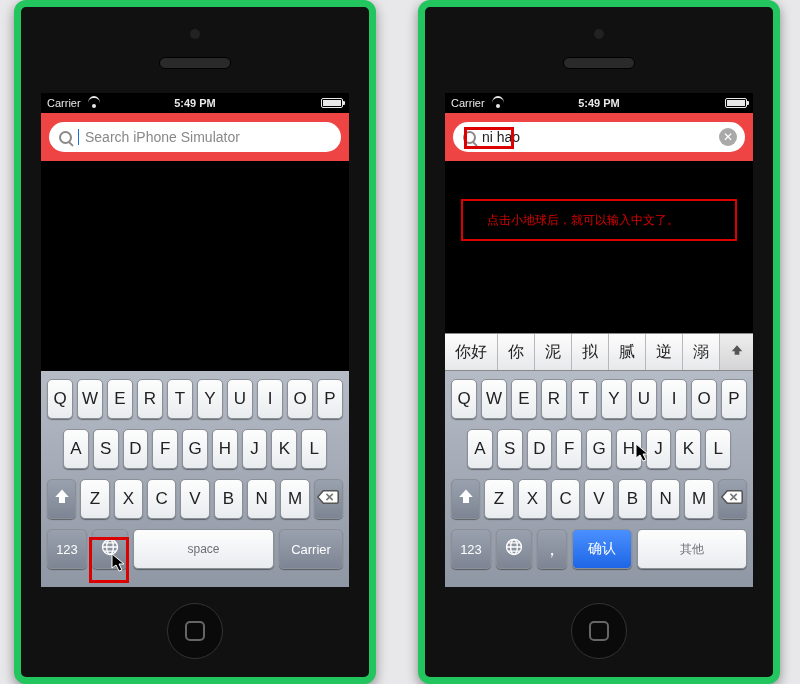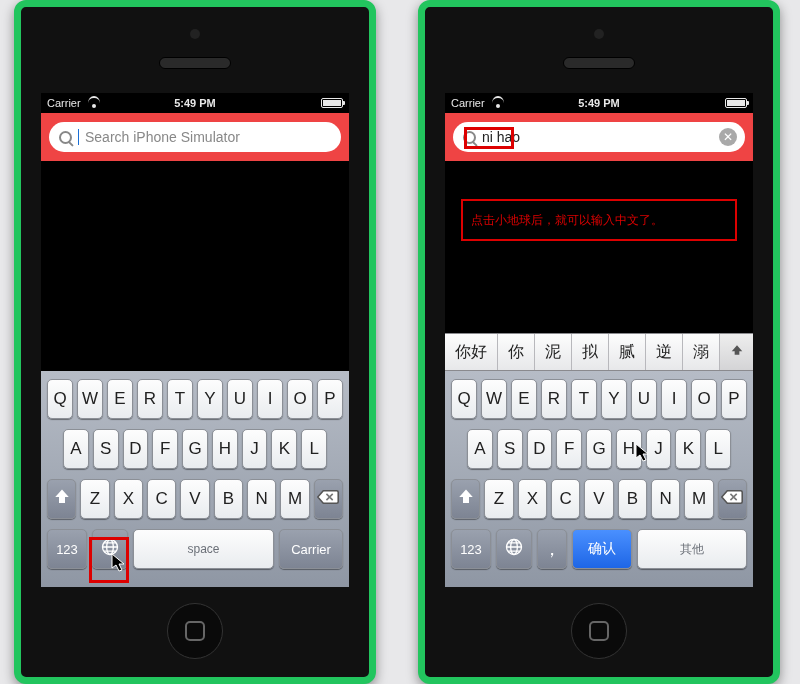--- a/index.html
+++ b/index.html
@@ -148,21 +148,21 @@
   .clear-btn{
     margin-left:auto;width:18px;height:18px;border-radius:50%;
     background:#a9a9a9;color:#fff;display:flex;align-items:center;justify-content:center;
     font-size:12px;line-height:1;flex-shrink:0;
   }
 
   .annotation-box {
     border:2px solid #d00;
     color:#d00;
     font-size:12px;
-    padding:10px 8px;
+    padding:10px 24px;
     margin: 38px 16px 0;
     line-height:1.5;
   }
 
   
   .candidates {
     position:absolute;
     left:0;right:0;bottom:216px;
     height:38px;
     background:linear-gradient(#fdfdfd,#e7e8ea);

